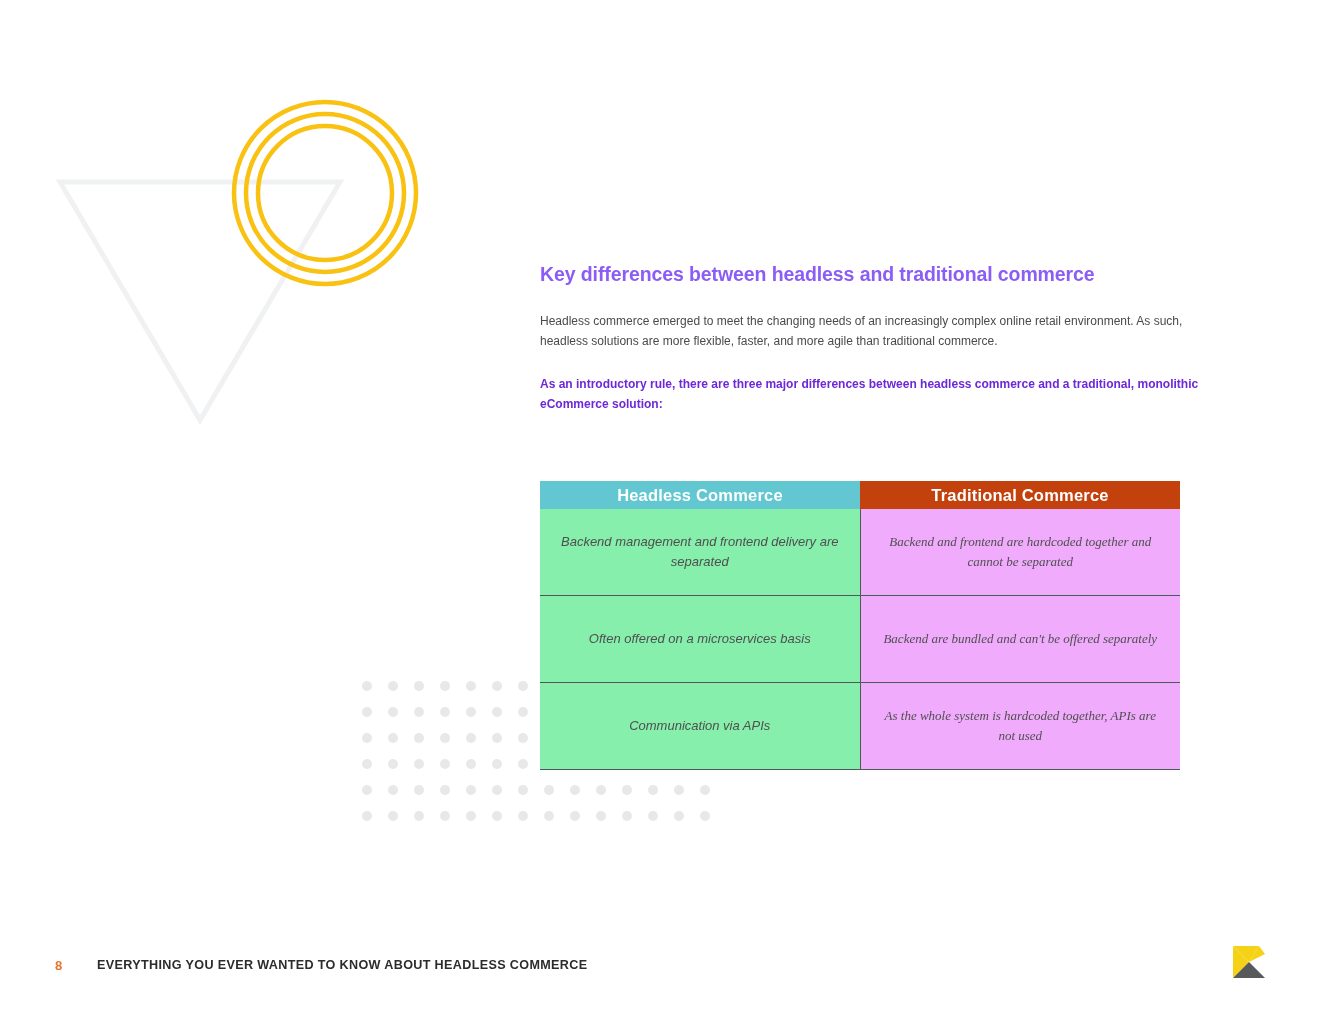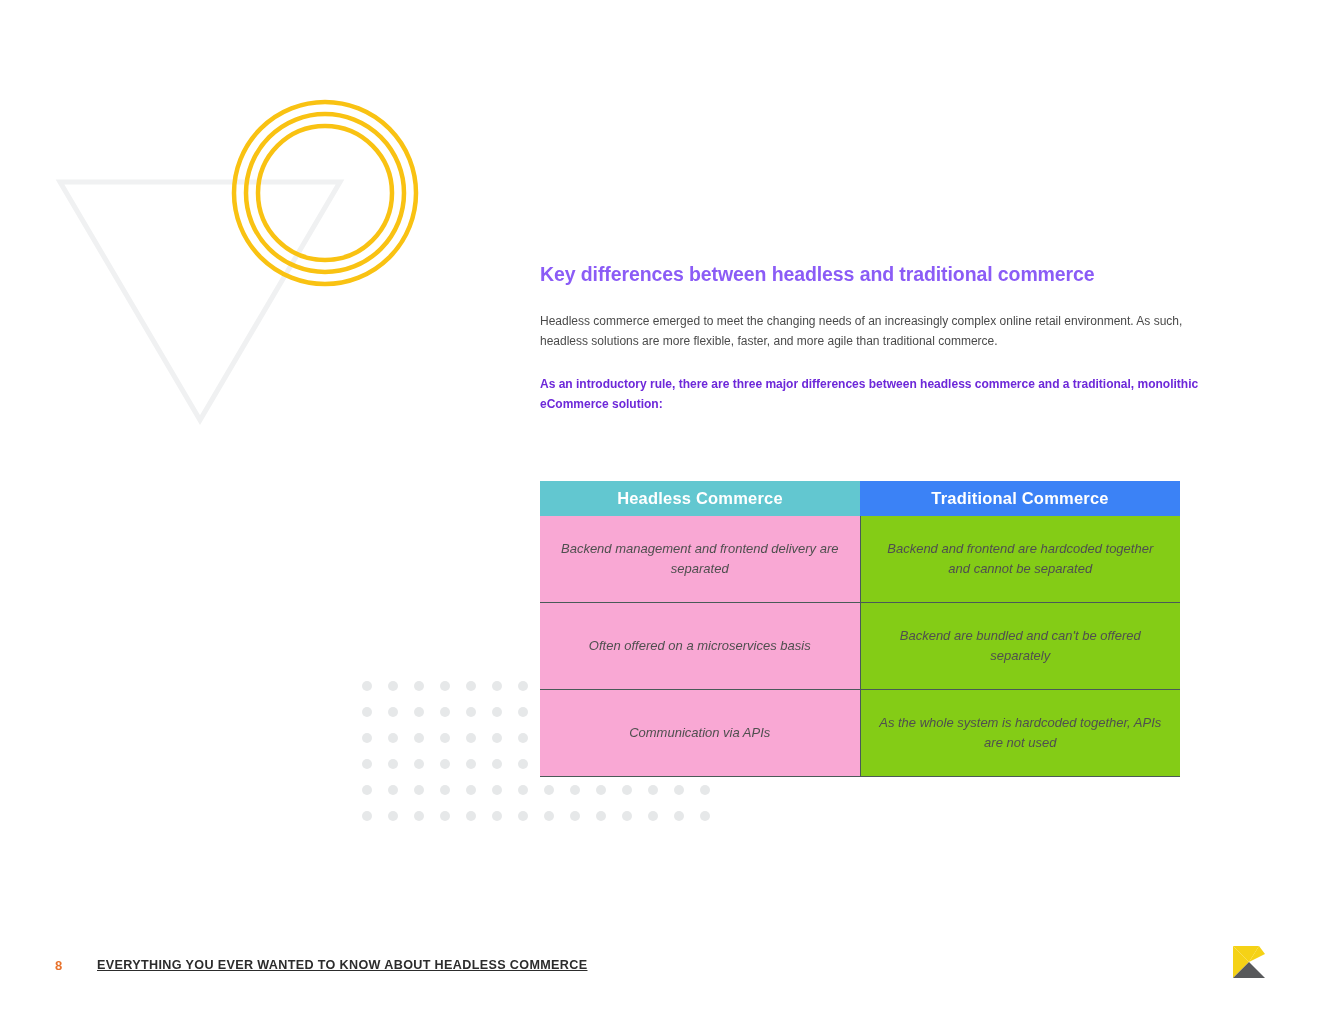--- a/index.html
+++ b/index.html
@@ -82,56 +82,57 @@
     position: absolute;
     left: 540px;
     top: 481px;
     width: 640px;
     z-index: 4;
     border-collapse: collapse;
     table-layout: fixed;
   }
 
   #compare-table th {
-    height: 35px;
+    height: 28px;
     font-size: 16.5px;
     font-weight: bold;
     color: #ffffff;
     letter-spacing: 0.2px;
     text-align: center;
     padding: 0;
     border: none;
   }
 
   th.head-headless { background: #62c7d0; }
-  th.head-traditional { background: #3b82f6; }
+  th.head-traditional { background: #c2410c; }
 
   #compare-table td {
     height: 74px;
     font-size: 13px;
     font-style: italic;
     color: #4f4f4f;
     text-align: center;
     line-height: 1.55;
     padding: 6px 18px;
     vertical-align: middle;
     border-top: 1px solid #4a5a58;
   }
 
   #compare-table tbody tr:first-child td {
     border-top: none;
   }
 
   td.col-headless {
-    background: #f9a8d4;
+    background: #86efac;
     border-right: 1px solid #4a5a58;
   }
 
   td.col-traditional {
-    background: #84cc16;
+    background: #f0abfc;
+    font-family: Liberation Serif, serif;
   }
 
   #compare-table tbody tr:last-child td {
     border-bottom: 1px solid #4a5a58;
   }
 
   
   #footer {
     position: absolute;
     left: 0;
@@ -151,21 +152,20 @@
   }
 
   #footer-title {
     position: absolute;
     left: 97px;
     top: 8px;
     font-size: 12.6px;
     font-weight: bold;
     letter-spacing: 0.35px;
     color: #2c2c2c;
-    text-decoration: underline;
   }
 
   #brand-logo {
     position: absolute;
     left: 1229px;
     top: 942px;
     width: 40px;
     height: 40px;
     z-index: 3;
   }

